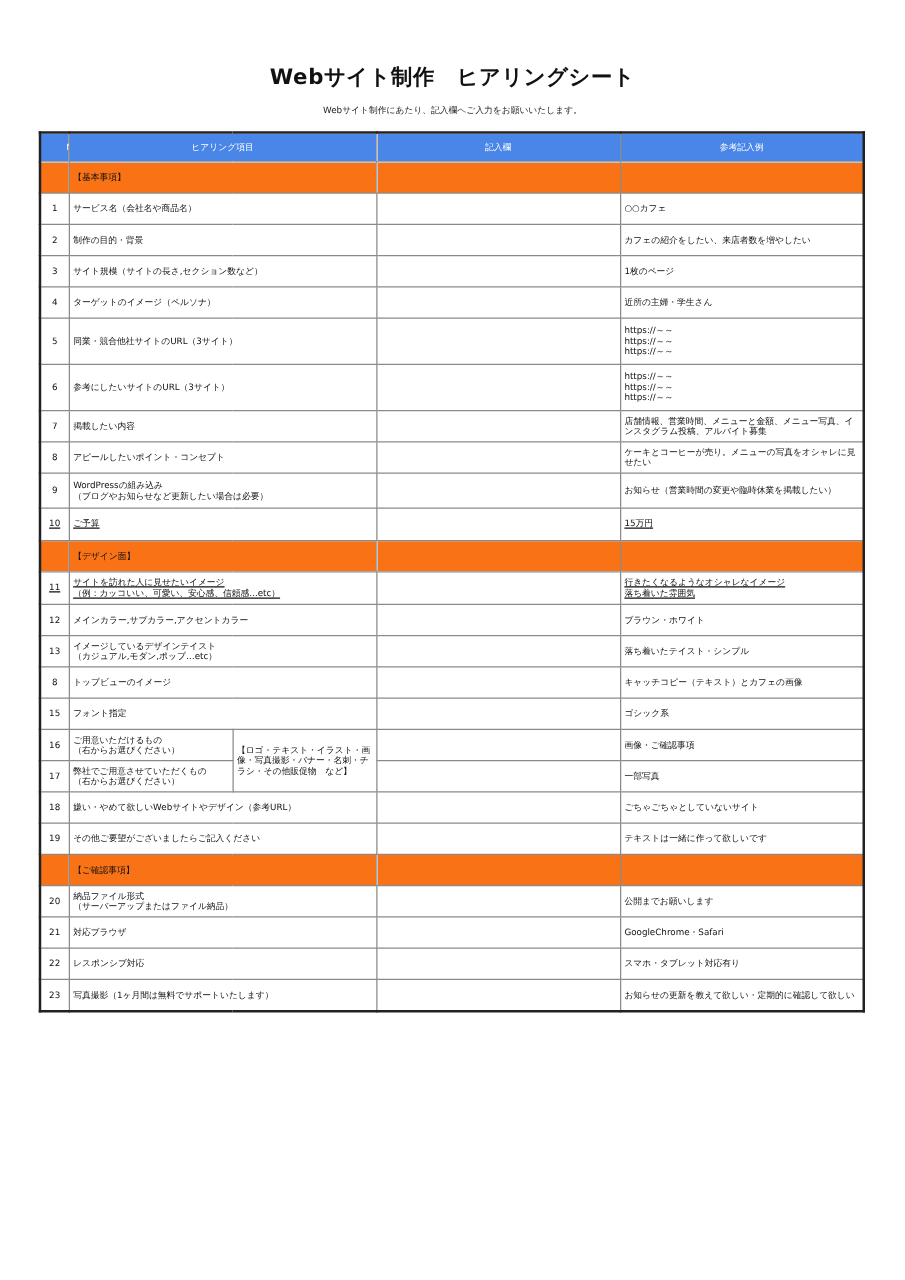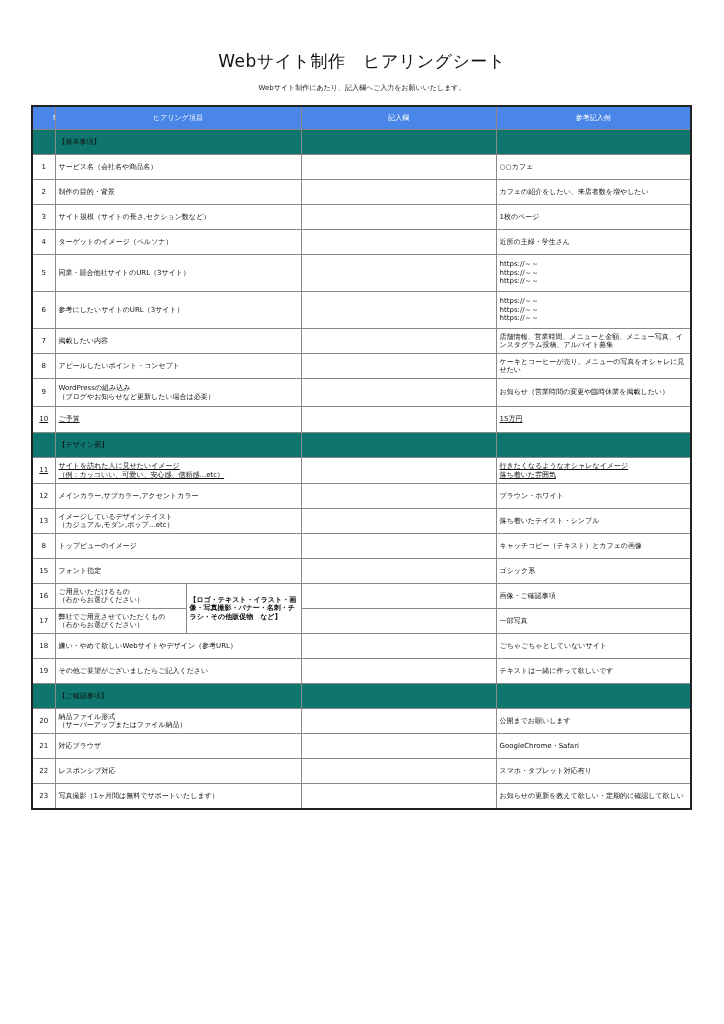--- a/index.html
+++ b/index.html
@@ -1,38 +1,38 @@
 <!DOCTYPE html>
 <html><head>
 <meta charset="utf-8">
 <style>
   html, body { margin: 0; padding: 0; background: #ffffff; }
   body { width: 724px; height: 1024px; position: relative; overflow: hidden;
          font-family: "DejaVu Sans", "Liberation Sans", sans-serif; color: #111; }
   .title { position: absolute; left: 0; width: 724px; top: 50px; text-align: center;
-           font-size: 17px; font-weight: normal; letter-spacing: 0.5px; }
+           font-size: 17px; font-weight: bold; letter-spacing: 0.5px; }
   .subtitle { position: absolute; left: 0; width: 724px; top: 83px; text-align: center;
               font-size: 7px; color: #222; }
   table.sheet { position: absolute; left: 31px; top: 105px; width: 659px;
                 border-collapse: collapse; table-layout: fixed;
                 border: 2px solid #222; font-size: 7px; }
   table.sheet td, table.sheet th { border: 1px solid #8a8a8a; padding: 0 3px;
                                    vertical-align: middle; line-height: 8.5px;
                                    overflow: hidden; }
   table.sheet th { background: #4a86e8; color: #ffffff; font-weight: normal;
                    height: 22px; text-align: center; font-size: 7px; }
   table.sheet th.col-no { text-align: left; padding-left: 20px; }
   td.no { text-align: center; }
-  tr.section td { background: #0f766e; }
+  tr.section td { background: #f97316; }
   tr.h25 td { height: 24px; }
   tr.h37 td { height: 36px; }
   tr.h28 td { height: 27px; }
   tr.h26 td { height: 25px; text-decoration: underline; }
   .multiline { white-space: pre-line; }
-  td.merged { font-weight: bold; }
+  td.merged { font-weight: normal; }
 </style>
 </head>
 <body>
 
 <div class="title">Webサイト制作　ヒアリングシート</div>
 <div class="subtitle">Webサイト制作にあたり、記入欄へご入力をお願いいたします。</div>
 
 <table class="sheet">
   <colgroup>
     <col style="width:23px">

